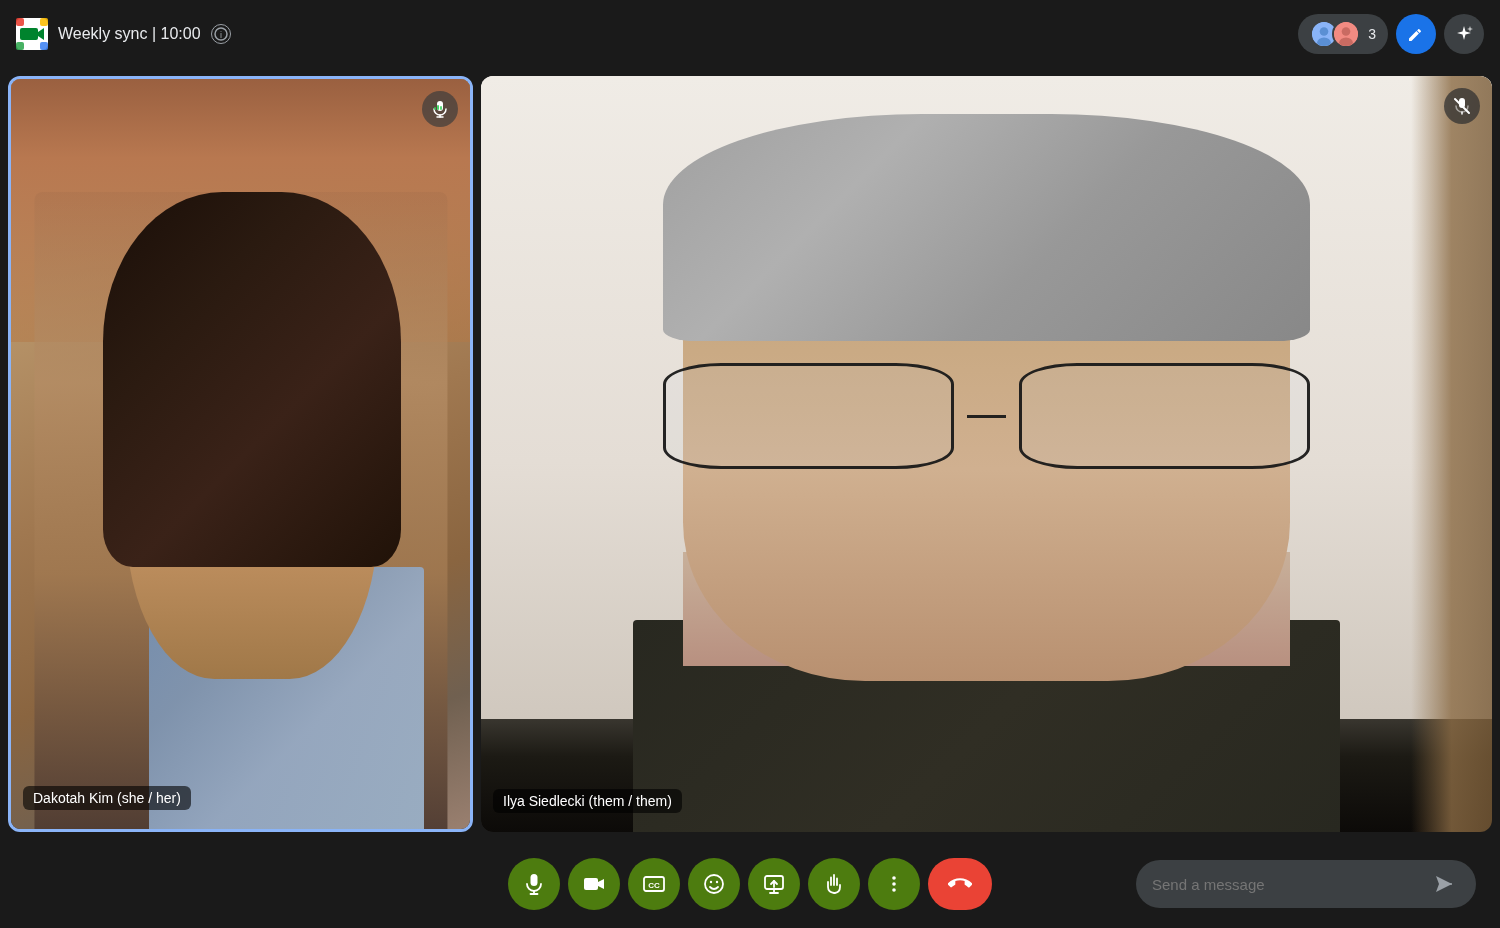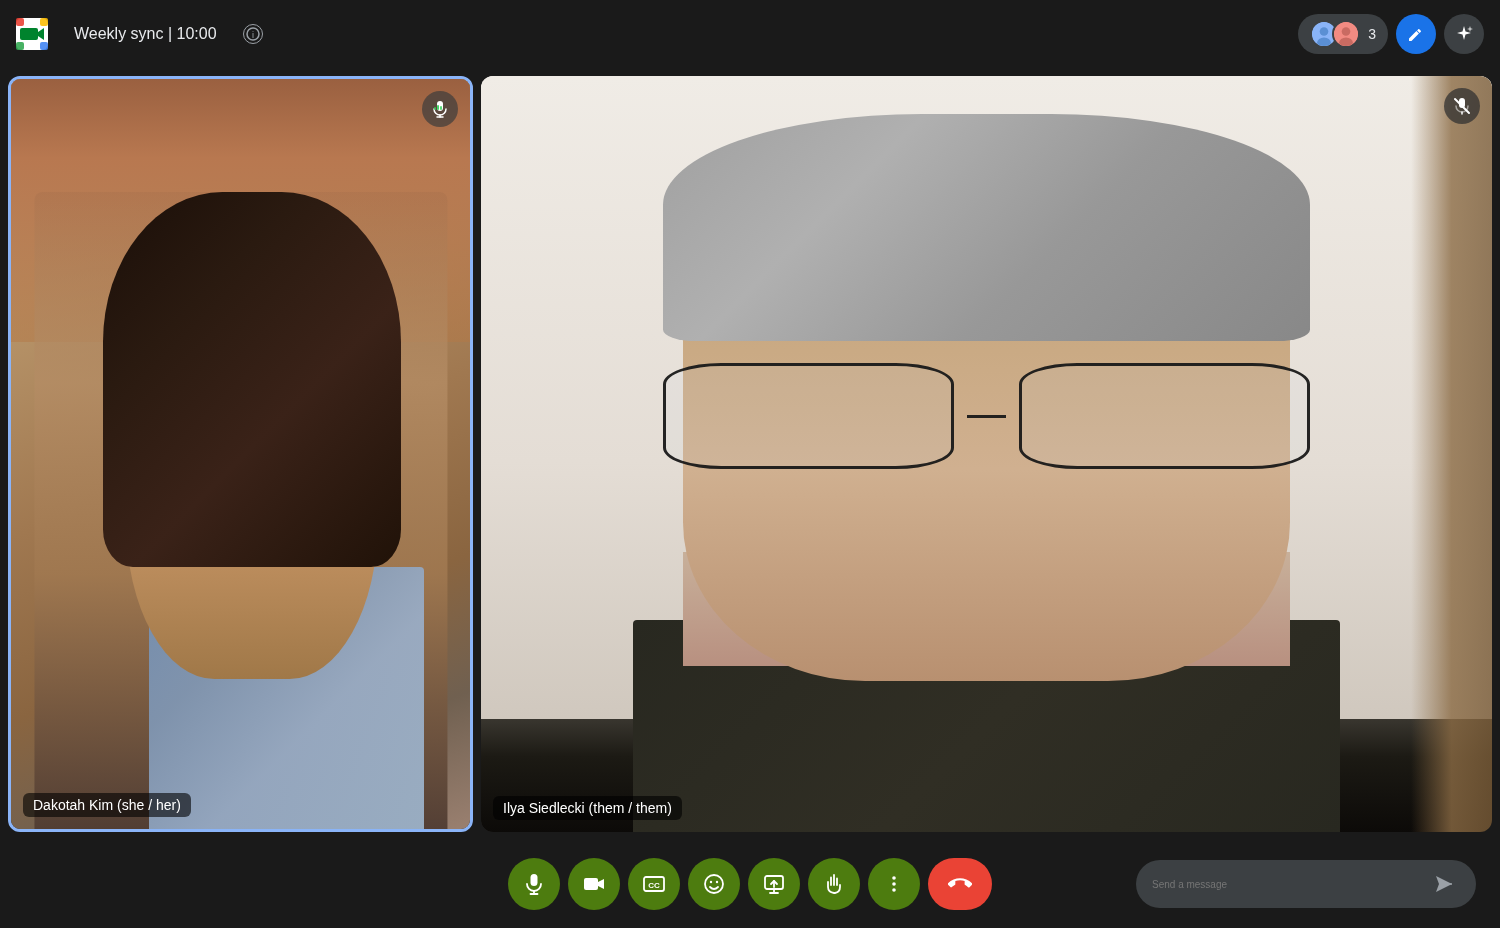--- a/index.html
+++ b/index.html
@@ -24,21 +24,21 @@
       display: flex;
       align-items: center;
       justify-content: space-between;
       padding: 0 16px;
       z-index: 10;
     }
 
     .header-left {
       display: flex;
       align-items: center;
-      gap: 26px;
+      gap: 10px;
     }
 
     .header-title {
       font-size: 16px;
       color: #e8eaed;
       font-weight: 400;
     }
 
     .info-icon {
       width: 20px;
@@ -151,21 +151,21 @@
     }
 
     .video-tile.active-speaker {
       border: 3px solid #8ab4f8;
       flex: 0 0 465px;
     }
 
     
     .participant-label {
       position: absolute;
-      bottom: 12px;
+      bottom: 19px;
       left: 12px;
       background: rgba(0,0,0,0.6);
       border-radius: 6px;
       padding: 4px 10px;
       font-size: 14px;
       color: #fff;
       font-weight: 400;
     }
 
     
@@ -253,21 +253,21 @@
       padding: 8px 16px;
       width: 340px;
       gap: 8px;
     }
 
     .message-input {
       background: transparent;
       border: none;
       outline: none;
       color: #fef9c3;
-      font-size: 10px;
+      font-size: 15px;
       flex: 1;
     }
 
     .send-btn {
       width: 32px;
       height: 32px;
       border-radius: 50%;
       background: transparent;
       border: none;
       cursor: pointer;

